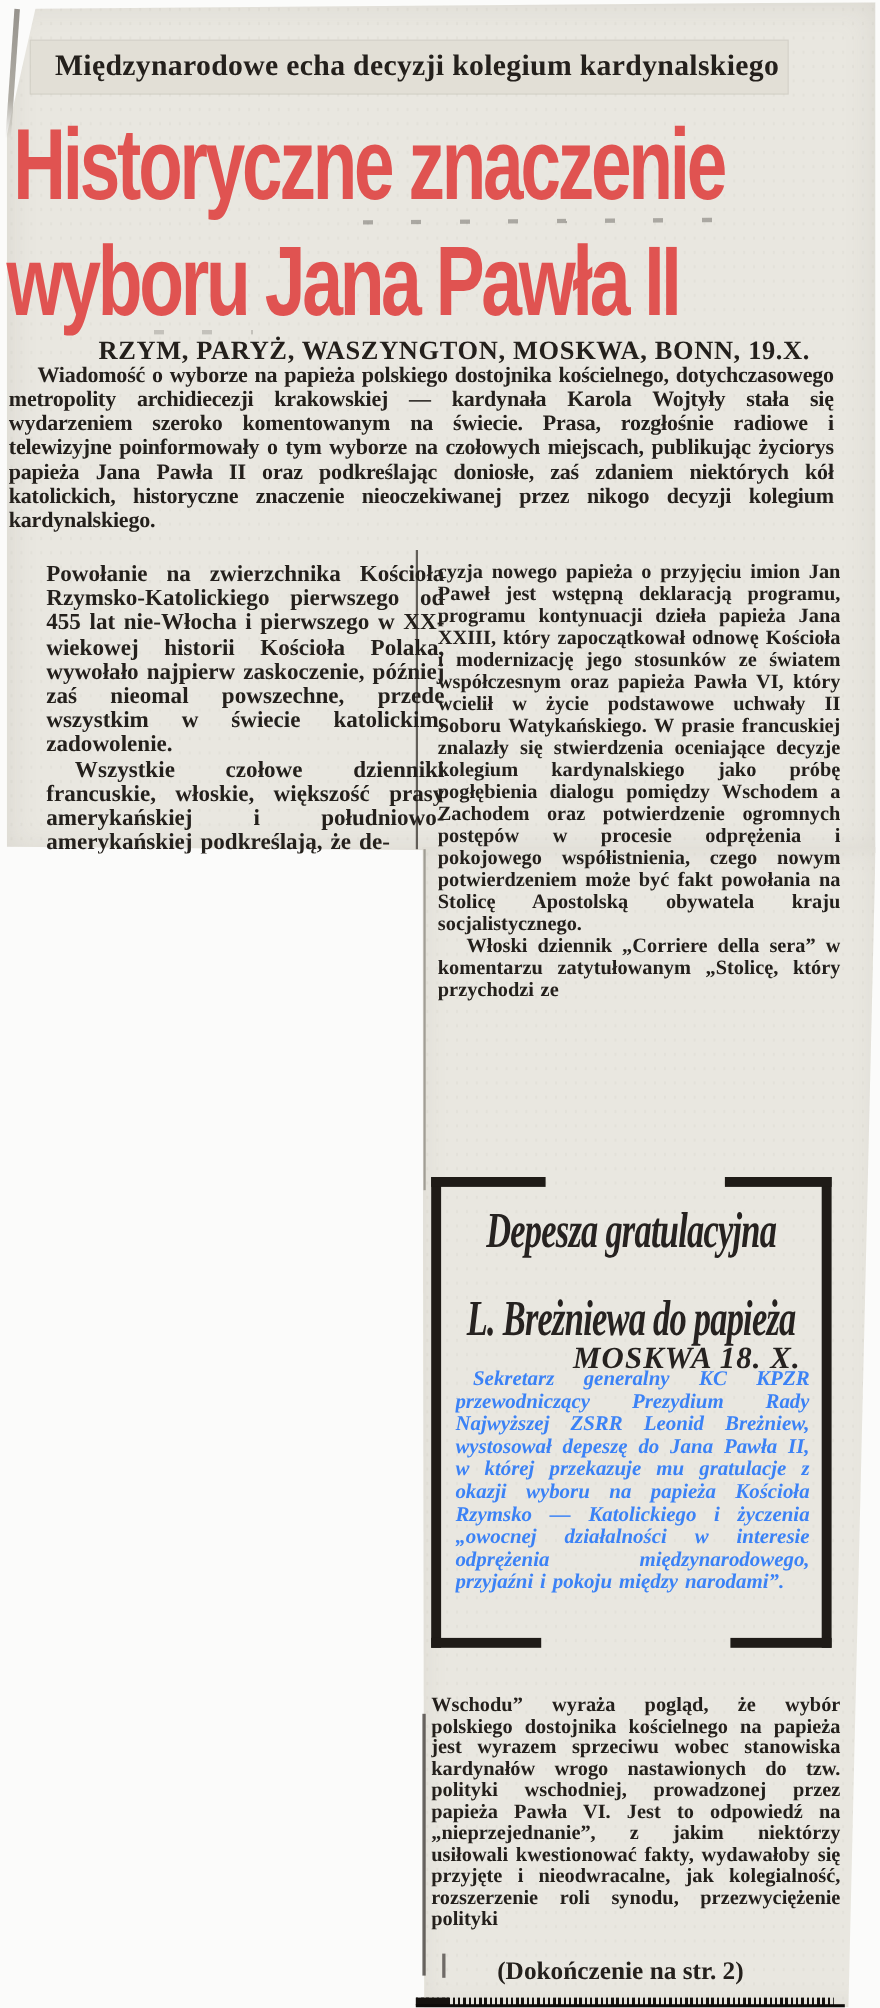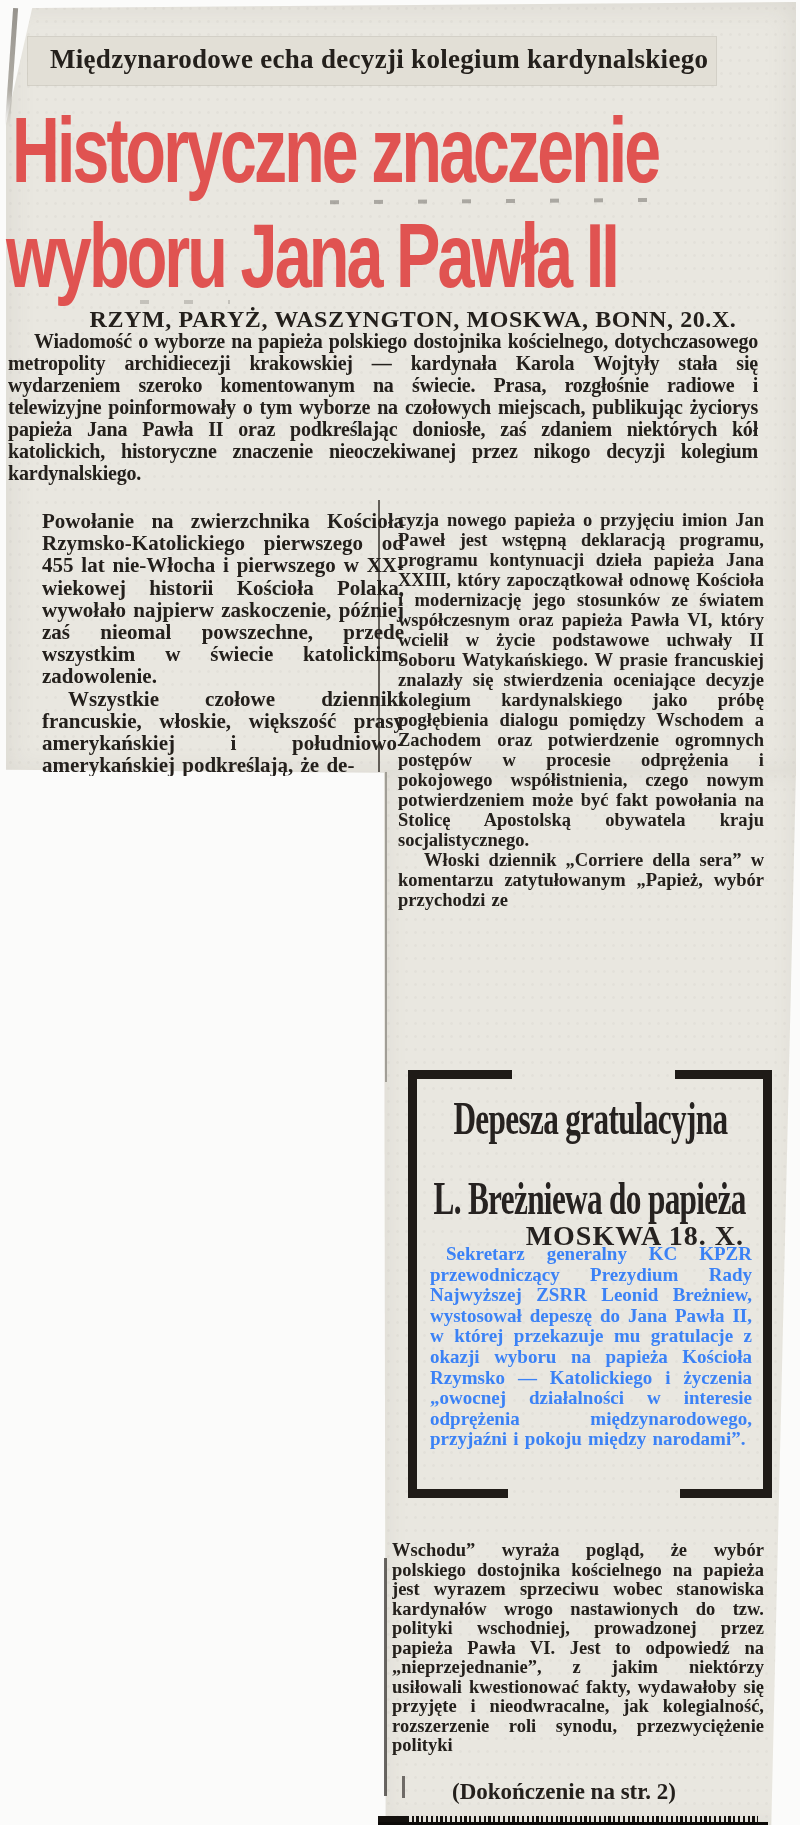--- a/index.html
+++ b/index.html
@@ -85,21 +85,21 @@
     letter-spacing: -0.2px; word-spacing: 1.5px;
   }
   .col-divider { left: 378px; top: 500px; width: 2px; height: 272px; background: #4a453f; opacity: .85; position: absolute; z-index: 6; }
   .col { text-align: justify; overflow: hidden; font-weight: 700; }
   .col p { margin: 0; }
   .col p + p { text-indent: 26px; }
   .col-left  { left: 10px;  top: 510px; width: 362px; height: 266px; font-size: 21px;  line-height: 22.2px; word-spacing: 2px; margin-left: 32px; }
   .col-right { left: 398px; top: 510px; width: 366px; height: 558px; font-size: 18.5px; line-height: 20px; word-spacing: 1.5px; }
 
   
-  .box { position: absolute; left: 408px; top: 1070px; width: 364px; height: 428px; z-index: 6; }
+  .box { position: absolute; left: 392px; top: 1070px; width: 364px; height: 428px; z-index: 6; font-style: italic; }
   .bar { position: absolute; background: #1f1b17; }
   .b-left  { left: 0; top: 0; width: 9px; height: 100%; }
   .b-right { right: 0; top: 0; width: 9px; height: 100%; }
   .b-tl { left: 0;  top: 0; width: 104px; height: 9px; }
   .b-tr { right: 0; top: 0; width: 97px;  height: 9px; }
   .b-bl { left: 0;  bottom: 0; width: 100px; height: 9px; }
   .b-br { right: 0; bottom: 0; width: 92px;  height: 9px; }
   .box-h { position: absolute; left: 0; width: 100%; display: flex; justify-content: center; color: #262220; }
   .box-h span {
     font-weight: 700; font-size: 46px; white-space: nowrap;
@@ -151,31 +151,31 @@
   <div class="edge-c"></div>
 
   <div class="kicker-band"></div>
   <div class="kicker ink">Międzynarodowe echa decyzji kolegium kardynalskiego</div>
 
   <div class="hl hl1">Historyczne znaczenie</div>
   <div class="hl hl2">wyboru Jana Pawła II</div>
   <div class="smudge s1"></div>
   <div class="smudge s2"></div>
 
-  <div class="dateline ink">RZYM, PARYŻ, WASZYNGTON, MOSKWA, BONN, 20.X.</div>
+  <div class="dateline ink">RZYM, PARYŻ, WASZYNGTON, MOSKWA, BONN, 19.X.</div>
   <div class="lead ink">Wiadomość o wyborze na papieża polskiego dostojnika kościelnego, dotychczasowego metropolity archidiecezji krakowskiej — kardynała Karola Wojtyły stała się wydarzeniem szeroko komentowanym na świecie. Prasa, rozgłośnie radiowe i telewizyjne poinformowały o tym wyborze na czołowych miejscach, publikując życiorys papieża Jana Pawła II oraz podkreślając doniosłe, zaś zdaniem niektórych kół katolickich, historyczne znaczenie nieoczekiwanej przez nikogo decyzji kolegium kardynalskiego.</div>
 
   <div class="col-divider"></div>
   <div class="col col-left ink">
     <p>Powołanie na zwierzchnika Kościoła Rzymsko-Katolickiego pierwszego od 455 lat nie-Włocha i pierwszego w XX-wiekowej historii Kościoła Polaka, wywołało najpierw zaskoczenie, później zaś nieomal powszechne, przede wszystkim w świecie katolickim, zadowolenie.</p>
     <p>Wszystkie czołowe dzienniki francuskie, włoskie, większość prasy amerykańskiej i południowo-amerykańskiej podkreślają, że de-</p>
   </div>
   <div class="col col-right ink">
     <p>cyzja nowego papieża o przyjęciu imion Jan Paweł jest wstępną deklaracją programu, programu kontynuacji dzieła papieża Jana XXIII, który zapoczątkował odnowę Kościoła i modernizację jego stosunków ze światem współczesnym oraz papieża Pawła VI, który wcielił w życie podstawowe uchwały II Soboru Watykańskiego. W prasie francuskiej znalazły się stwierdzenia oceniające decyzje kolegium kardynalskiego jako próbę pogłębienia dialogu pomiędzy Wschodem a Zachodem oraz potwierdzenie ogromnych postępów w procesie odprężenia i pokojowego współistnienia, czego nowym potwierdzeniem może być fakt powołania na Stolicę Apostolską obywatela kraju socjalistycznego.</p>
-    <p>Włoski dziennik „Corriere della sera” w komentarzu zatytułowanym „Papież, wybór przychodzi ze</p>
+    <p>Włoski dziennik „Corriere della sera” w komentarzu zatytułowanym „Stolicę, który przychodzi ze</p>
   </div>
 
   <div class="box">
     <div class="bar b-left"></div>
     <div class="bar b-right"></div>
     <div class="bar b-tl"></div>
     <div class="bar b-tr"></div>
     <div class="bar b-bl"></div>
     <div class="bar b-br"></div>
     <div class="box-h box-h1">

